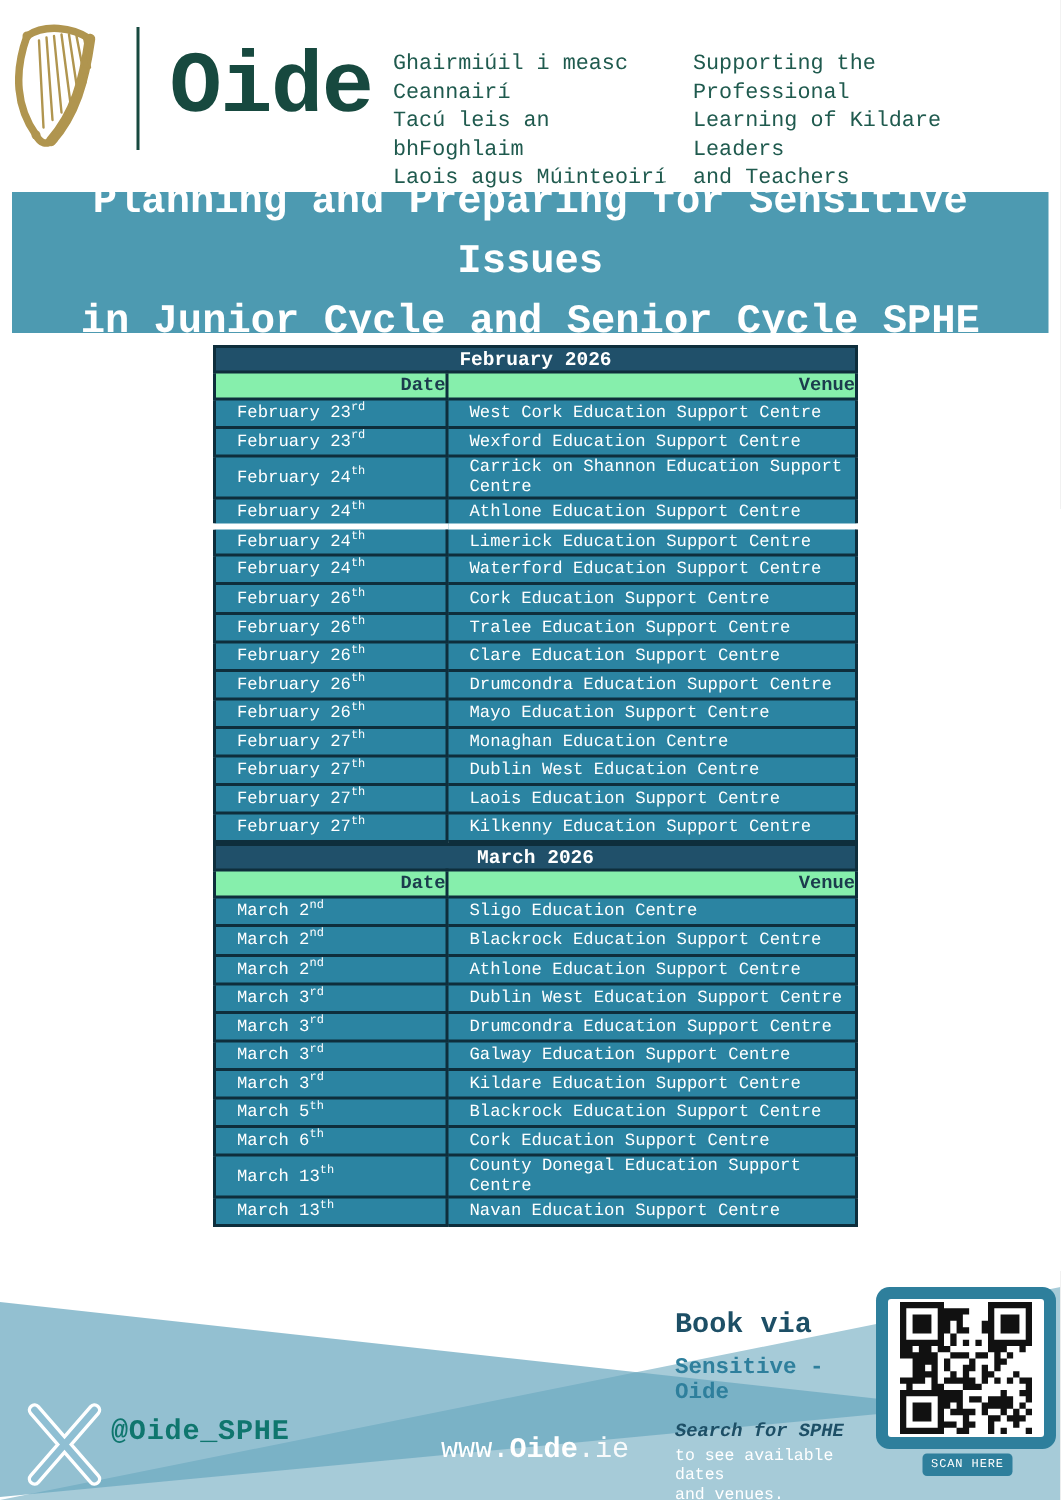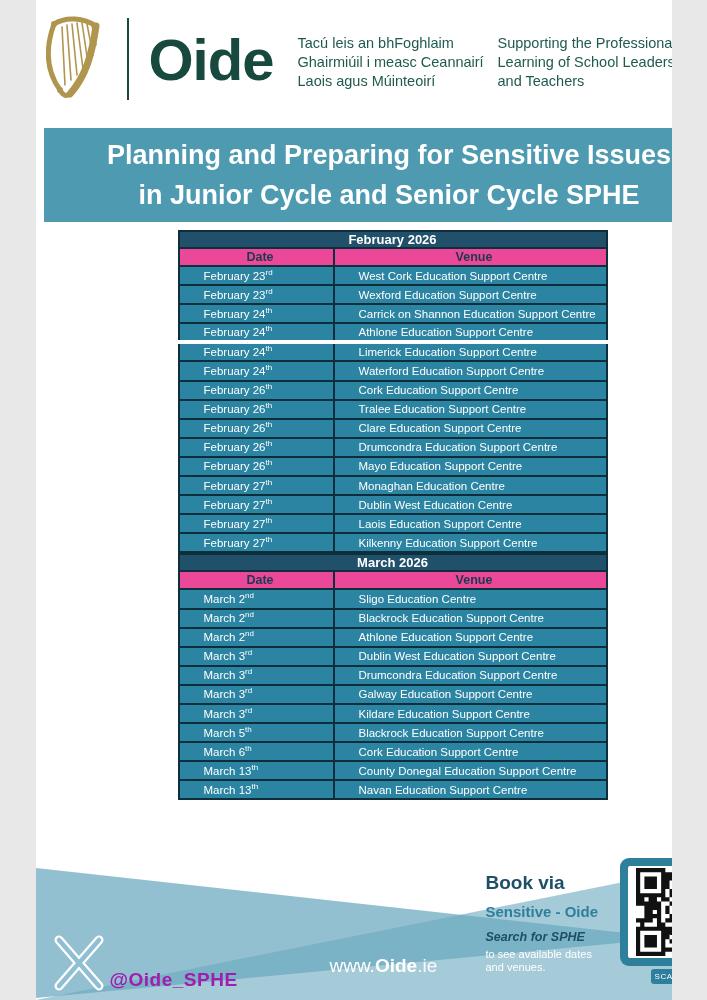--- a/index.html
+++ b/index.html
@@ -1,20 +1,20 @@
 <!DOCTYPE html>
 <html style="--brand-green: #17493f; --harp-gold: #b0954f; --tagline-green: #1f5a4e; --banner-teal: #4d9ab1; --month-header-bg: #20506a; --row-teal: #2b84a2; --table-border: #0e2e3c; --col-header-text: #1b3b4d; --footer-light-blue: #a6cbd8; --footer-flap-blue: #6aa7bf; --qr-teal: #2e7f9c; --book-navy: #1d4f66;"><head>
 <meta charset="utf-8">
 <style>
   * { margin:0; padding:0; box-sizing:border-box; }
   html,body { background:#e8e8e8; }
   .page {
-    position:relative; width:636px; height:1000px; margin:0 auto;
+    position:relative; width:707px; height:1000px; margin:0 auto;
     background:#ffffff; overflow:hidden;
-    font-family:Liberation Sans, sans-serif;
+    font-family:Liberation Mono, monospace;
   }
 
   
   .header { position:absolute; left:0; top:0; width:707px; height:128px; background:#fff; }
   .harp { position:absolute; left:10px; top:13px; width:62px; height:92px; }
   .logo-divider { position:absolute; left:91px; top:18px; width:2px; height:82px; background:var(--brand-green); }
   .logo-word {
     position:absolute; left:113px; top:18px; width:130px; height:82px;
     font-size:58px; font-weight:bold; color:var(--brand-green); letter-spacing:-1px;
     display:flex; align-items:center;
@@ -34,33 +34,33 @@
 
   
   .tables { position:absolute; left:142px; top:230px; width:430px; }
   table { border-collapse:collapse; width:430px; table-layout:fixed; }
   th, td { border:2px solid var(--table-border); }
   .month-th {
     background:var(--month-header-bg); color:#ffffff; font-size:13px; font-weight:bold;
     height:17px; text-align:center;
   }
   .col-th {
-    background:#ec4899; color:var(--col-header-text); font-size:12.5px; font-weight:bold;
-    height:18px; text-align:center; padding-left:8px;
+    background:#86efac; color:var(--col-header-text); font-size:12.5px; font-weight:bold;
+    height:18px; text-align:right; padding-left:8px;
   }
   td { background:var(--row-teal); color:#ffffff; font-size:11.5px;
-    height:19.1px; padding-left:24px; }
+    height:19.1px; padding-left:14px; }
   sup.ord { font-size:8px; vertical-align:super; line-height:0; }
   tr.gap-after td { border-bottom:4px solid #ffffff; }
 
   
   .footer { position:absolute; left:0; top:855px; width:707px; height:145px; }
   .footer-bg { position:absolute; left:0; top:0; }
   .x-logo { position:absolute; left:18px; top:80px; }
-  .x-handle { position:absolute; left:74px; top:114px; font-size:19px; font-weight:bold; color:#a21caf; letter-spacing:0.5px; }
+  .x-handle { position:absolute; left:74px; top:88px; font-size:19px; font-weight:bold; color:#0f766e; letter-spacing:0.5px; }
   .website { position:absolute; left:294px; top:100px; font-size:19px; color:#ffffff; }
   .website .w-bold { font-weight:bold; }
   .website .w-light { opacity:0.92;margin-top:12px; }
   .book-block { position:absolute; left:450px; top:17px; width:134px; text-align:left; }
   .book-via { font-size:19px; font-weight:bold; color:var(--book-navy); margin-bottom:9px; }
   .book-platform { font-size:15px; font-weight:bold; color:var(--qr-teal); margin-bottom:10px; }
   .book-hint { font-size:12.5px; font-weight:bold; font-style:italic; color:var(--book-navy); margin-bottom:4px; }
   .book-note { font-size:11px; line-height:13px; color:#ffffff; }
   .qr-panel {
     position:absolute; left:584px; top:3px; width:120px; height:108px;
@@ -94,27 +94,27 @@
           <circle cx="50" cy="12" r="3"></circle>
         <circle cx="14" cy="76" r="3"></circle>
           <circle cx="46" cy="33" r="2.4"></circle>
         <circle cx="39" cy="56" r="2.4"></circle>
           <circle cx="29" cy="73" r="2.4"></circle>
       </g>
     </svg>
     <div class="logo-divider"></div>
     <div class="logo-word">Oide</div>
     <div class="tagline irish">
+      <div>Ghairmiúil i measc Ceannairí</div>
       <div>Tacú leis an bhFoghlaim</div>
-      <div>Ghairmiúil i measc Ceannairí</div>
       <div>Laois agus Múinteoirí</div>
     </div>
     <div class="tagline english">
       <div>Supporting the Professional</div>
-      <div>Learning of School Leaders</div>
+      <div>Learning of Kildare Leaders</div>
       <div>and Teachers</div>
     </div>
   </div>
 
   <div class="banner">
     <div>Planning and Preparing for Sensitive Issues</div>
     <div>in Junior Cycle and Senior Cycle SPHE</div>
   </div>
 
   <div class="tables">

